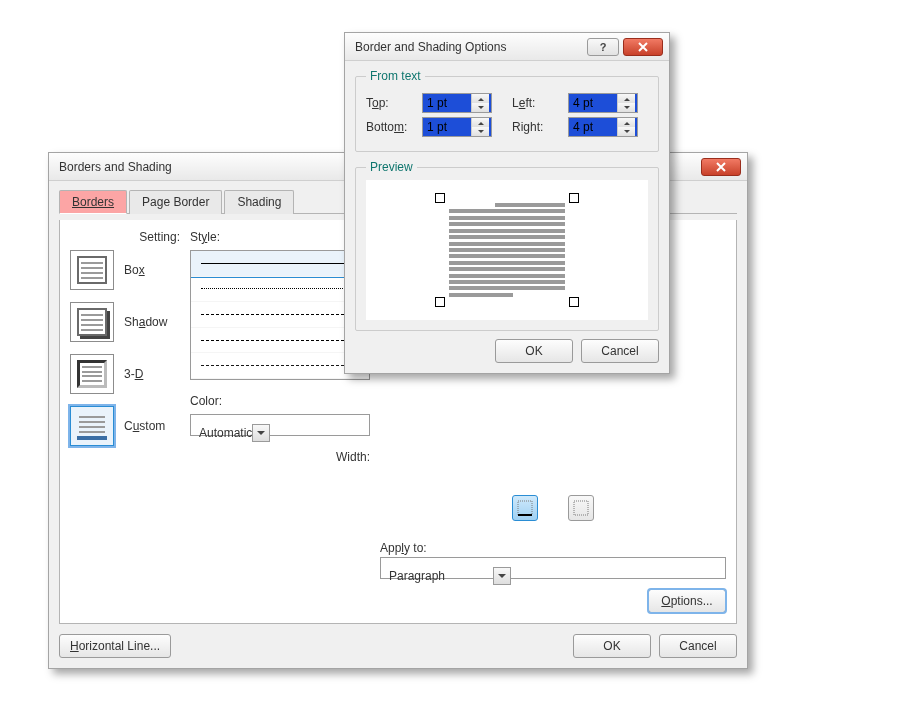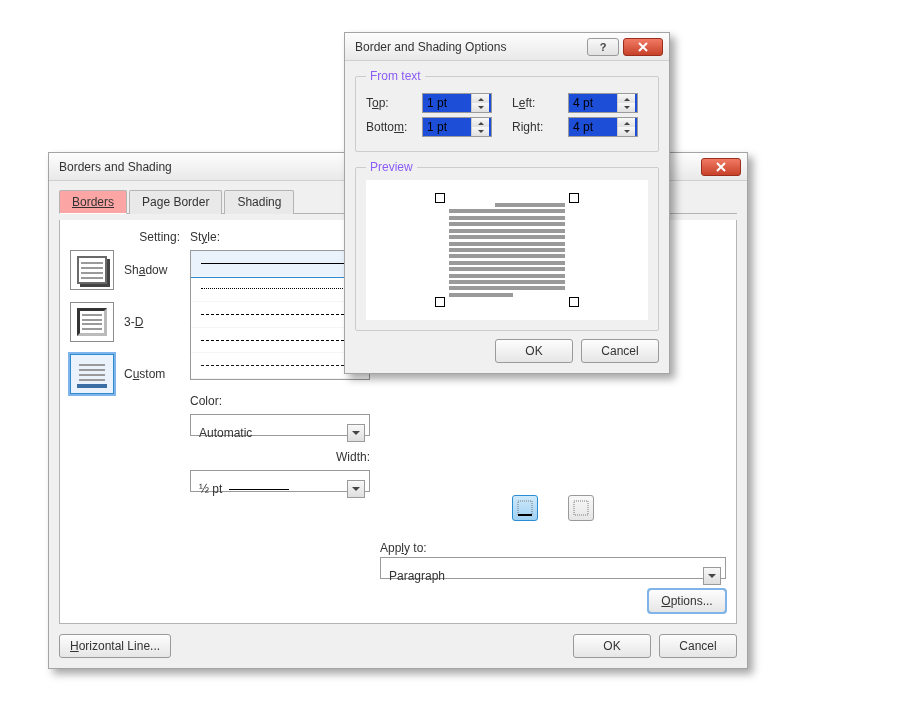--- a/index.html
+++ b/index.html
@@ -143,21 +143,21 @@
     border-bottom: 1px solid #f5f5f5;
     padding: 0 10px;
   }
   .style-row.selected { outline: 1px solid #2a8dd4; background: #eaf3fb; }
   .linestyle { width: 100%; height: 0; border-top-width: 1px; border-top-color: #000; }
 
   .combo {
     height: 22px;
     border: 1px solid #9a9a9a;
     background: #fff;
-    display: flex; align-items: center; justify-content: space-between;
+    display: flex; align-items: center; 
     padding: 16px 4px 0 8px;
     margin-top: 2px;
   }
   .combo .arrow {
     width: 18px; height: 18px;
     border: 1px solid #9a9a9a;
     background: linear-gradient(#f8f8f8,#dedede);
     display: flex; align-items: center; justify-content: center;
   }
   .arrow::after { content: ""; border: 4px solid transparent; border-top-color: #444; margin-top: 4px; }
@@ -204,21 +204,21 @@
     width: 26px; height: 26px;
     border: 1px solid #9a9a9a;
     border-radius: 3px;
     background: linear-gradient(#f8f8f8,#e6e6e6);
     display:flex; align-items:center; justify-content:center;
   }
   .boundary-toggle.selected { background: linear-gradient(#cfe9fb,#9fd0f3); border-color:#2a8dd4; }
   .boundary-toggle svg { width:16px; height:16px; }
 
   fieldset { border: 1px solid #ccc; border-radius: 2px; padding: 6px 10px 10px; margin: 0 0 8px 0;}
-  legend { color: #8b5cf6; padding: 0 4px; }
+  legend { color: #0f766e; padding: 0 4px; }
 </style>
 </head>
 <body>
 
 <div class="dialog" style="left:48px; top:152px; width:700px;">
   <div class="titlebar">
     <span class="title">Borders and Shading</span>
     <div class="winbtns">
       <div class="winbtn close">
         <svg viewBox="0 0 12 12">
@@ -234,20 +234,31 @@
       <div class="tab"><span class="label-u">Shading</span></div>
     </div>
 
     <div class="tab-panel">
 
       <div class="col-setting">
         <div class="sec-head">Setting:</div>
 
         <div class="setting-item">
           <div class="setting-thumb">
+              <div class="thumb-box">
+                <span></span>
+                <span></span>
+                <span></span>
+                <span></span>
+              </div>
+            </div>
+          <span>Bo<span class="inlabel">x</span></span>
+        </div>
+        <div class="setting-item">
+          <div class="setting-thumb">
               <div class="thumb-box thumb-shadow">
                 <span></span>
                 <span></span>
                 <span></span>
                 <span></span>
               </div>
             </div>
           <span>Sh<span class="inlabel">a</span>dow</span>
         </div>
         <div class="setting-item">
@@ -294,24 +305,20 @@
             </div>
         </div>
 
         <div class="sec-head" style="margin-top:14px;"><span class="label-u">Color:</span></div>
         <div class="combo">
           <span>Automatic</span>
           <span class="arrow"></span>
         </div>
 
         <div class="sec-head" style="margin-top:14px;text-align:right;"><span class="label-u">Width:</span></div>
-        <div class="combo">
-          <span><span>½ pt</span>&nbsp;&nbsp;<span style="display:inline-block;width:60px;border-top:1px solid #000;vertical-align:middle;"></span></span>
-          <span class="arrow"></span>
-        </div>
       </div>
 
       <div class="col-preview" style="display:flex;flex-direction:column;">
         <div style="flex:1;"></div>
         <div style="display:flex; gap:30px; justify-content:center; margin-bottom:20px;">
           <div class="boundary-toggle selected">
             <svg viewBox="0 0 16 16">
                 <rect x="1" y="1" width="14" height="14" fill="none" stroke="#7a7a7a" stroke-dasharray="1 1"></rect>
                 <line x1="1" y1="15" x2="15" y2="15" stroke="#000" stroke-width="2"></line>
               </svg>

